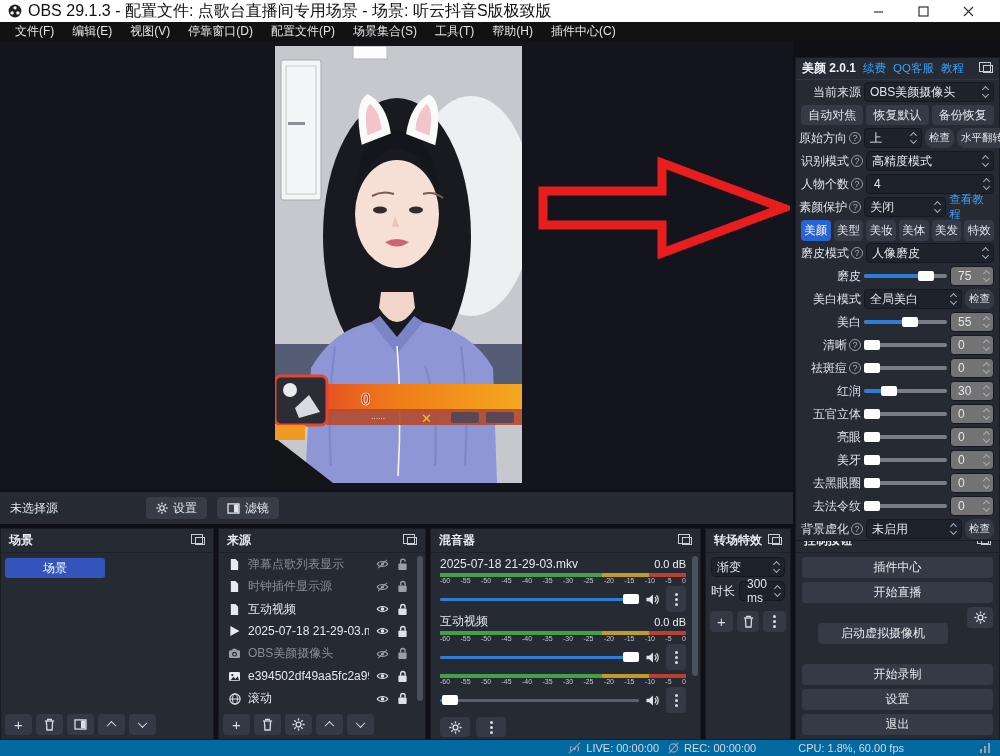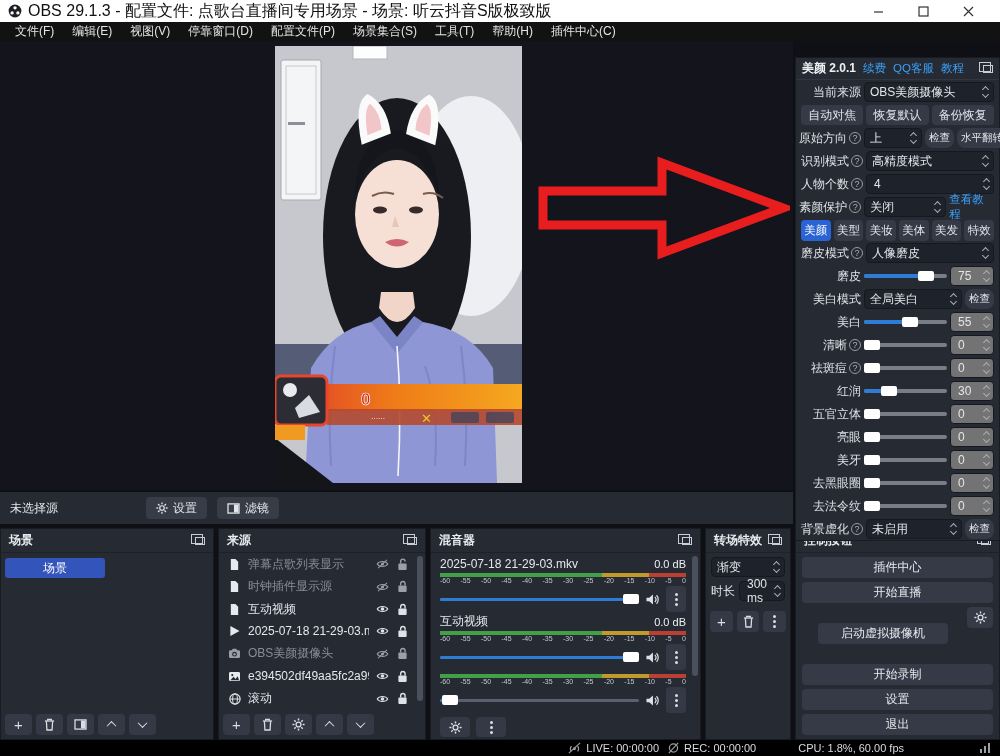--- a/index.html
+++ b/index.html
@@ -105,21 +105,21 @@
   .btab{flex:1;background:#353a46;border-radius:4px;display:flex;align-items:center;justify-content:center;color:#e2e5ea;font-size:11.5px;}
   .btab.active{background:#2a63d4;color:#fff;}
   .slider{position:relative;flex:1;height:18px;}
   .slider .track{position:absolute;left:0;right:0;top:7px;height:4px;background:#787d87;border-radius:2px;}
   .slider .fill{position:absolute;left:0;top:7px;height:4px;width:var(--pct,0%);background:#2e7cd6;border-radius:2px;}
   .slider .handle{position:absolute;top:4px;width:16px;height:10px;background:#fff;border-radius:2px;left:clamp(0px,calc(var(--pct,0%) - 8px),calc(100% - 16px));}
   .bspin{width:44px;min-width:44px;height:20px;background:#737373;border:1px solid #141821;border-radius:4px;display:flex;align-items:center;padding:0 4px 0 7px;color:#e2e5ea;}
   .bspin .ud{margin-left:auto;}
 
   
-  .statusbar{height:16px;background:#000000;display:flex;align-items:center;justify-content:flex-end;gap:8px;padding:0 10px;font-size:11px;color:#d6dae1;}
+  .statusbar{height:16px;background:#0369a1;display:flex;align-items:center;justify-content:flex-end;gap:8px;padding:0 10px;font-size:11px;color:#d6dae1;}
   .statusbar .grp{display:flex;align-items:center;gap:4px;}
   .statusbar .sp{width:26px;}
 </style>
 </head>
 <body>
 
 <div id="app">
 
   <div class="titlebar">
     <svg width="14" height="14" viewBox="0 0 16 16">

